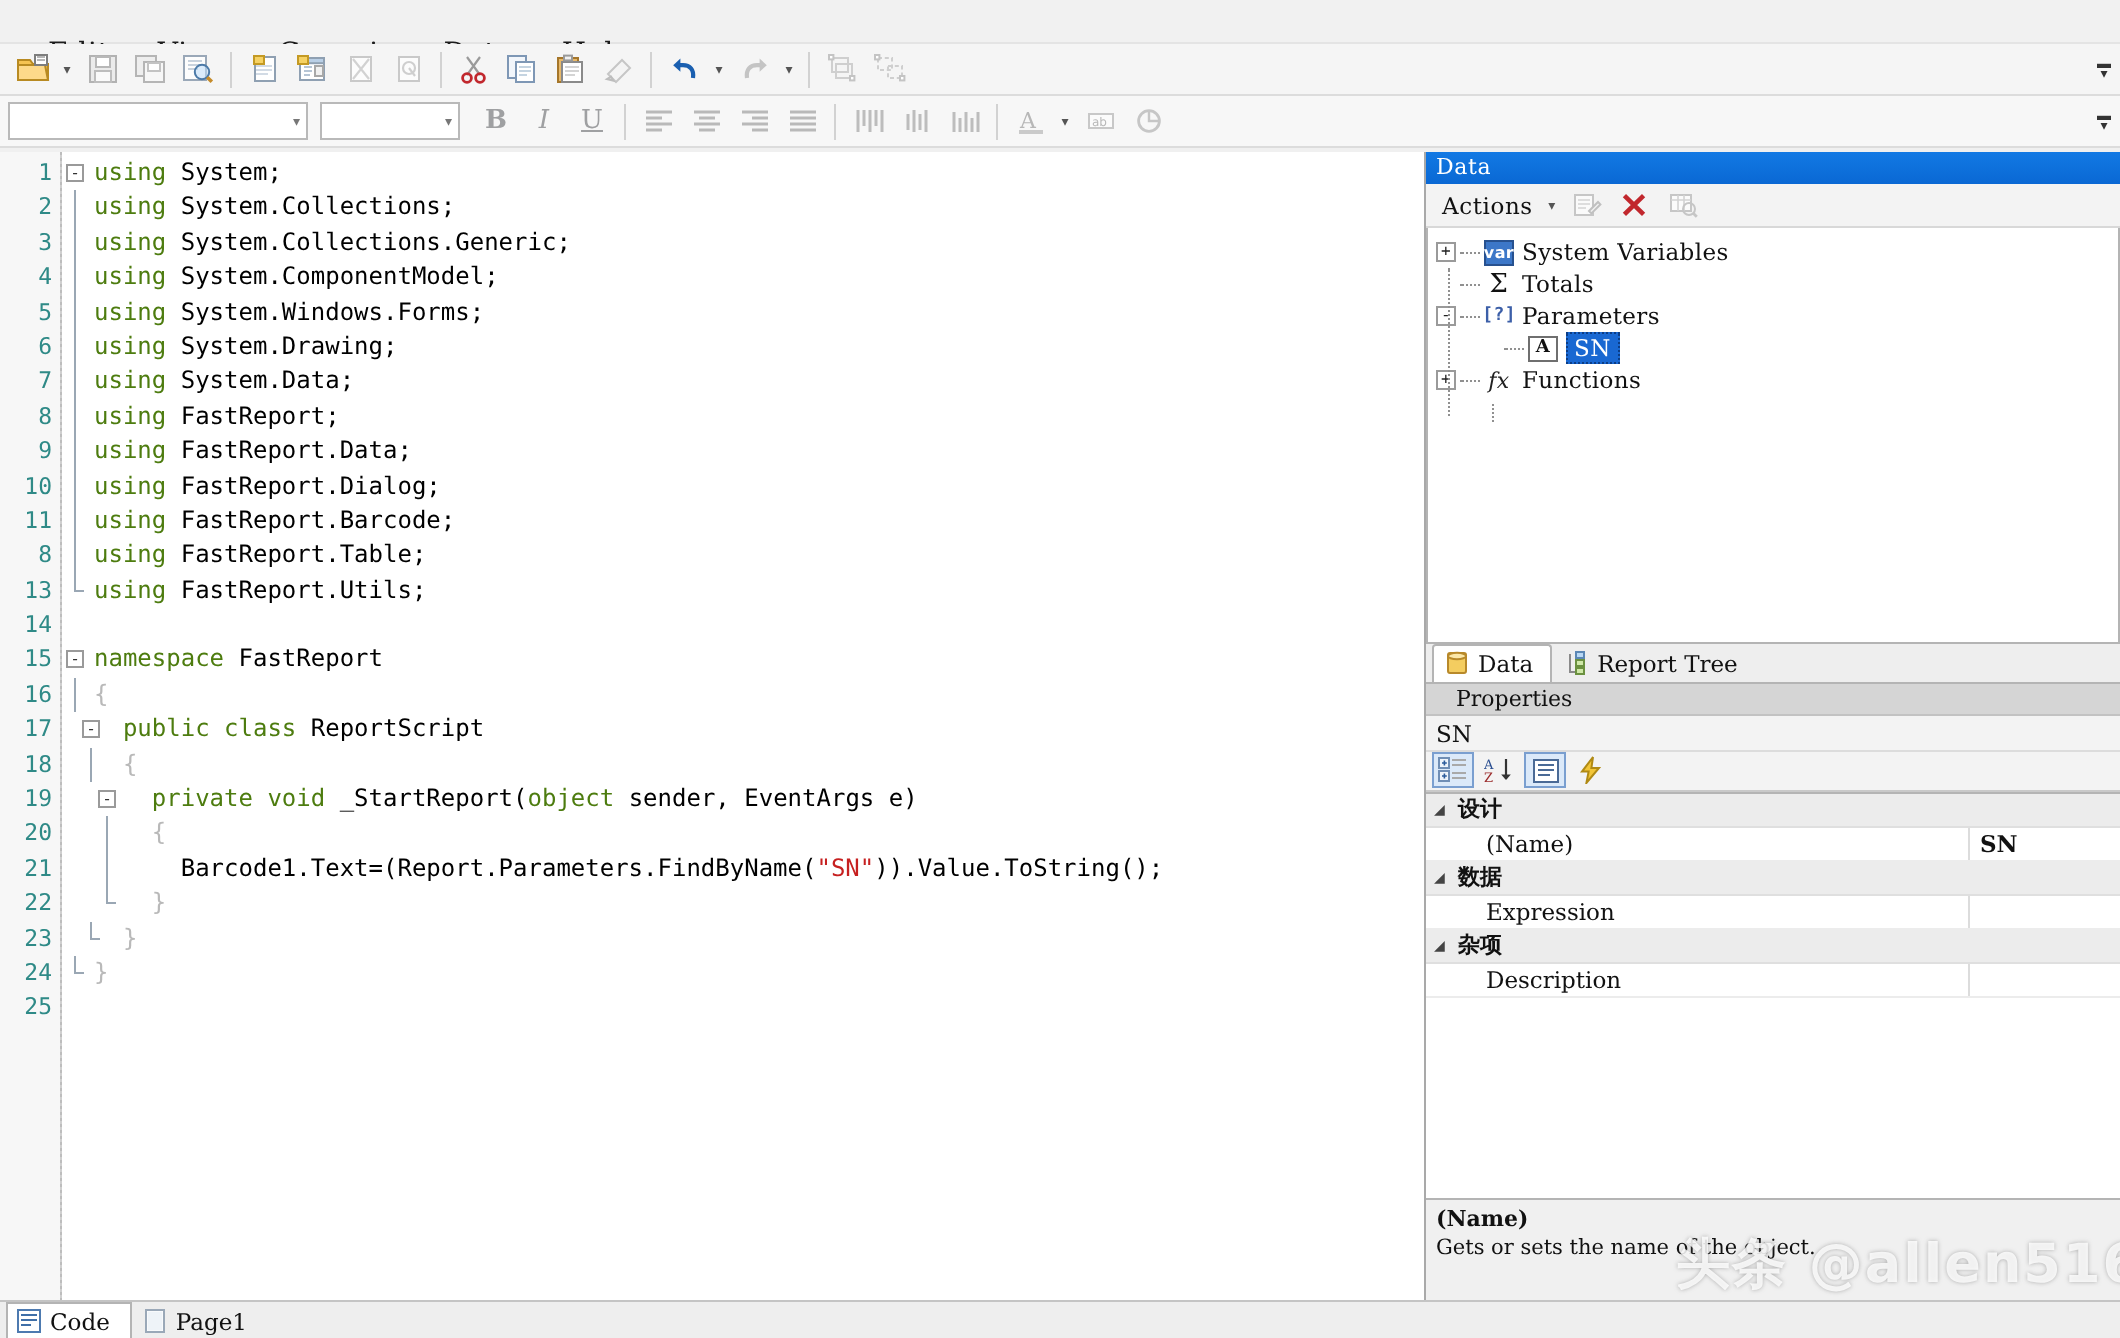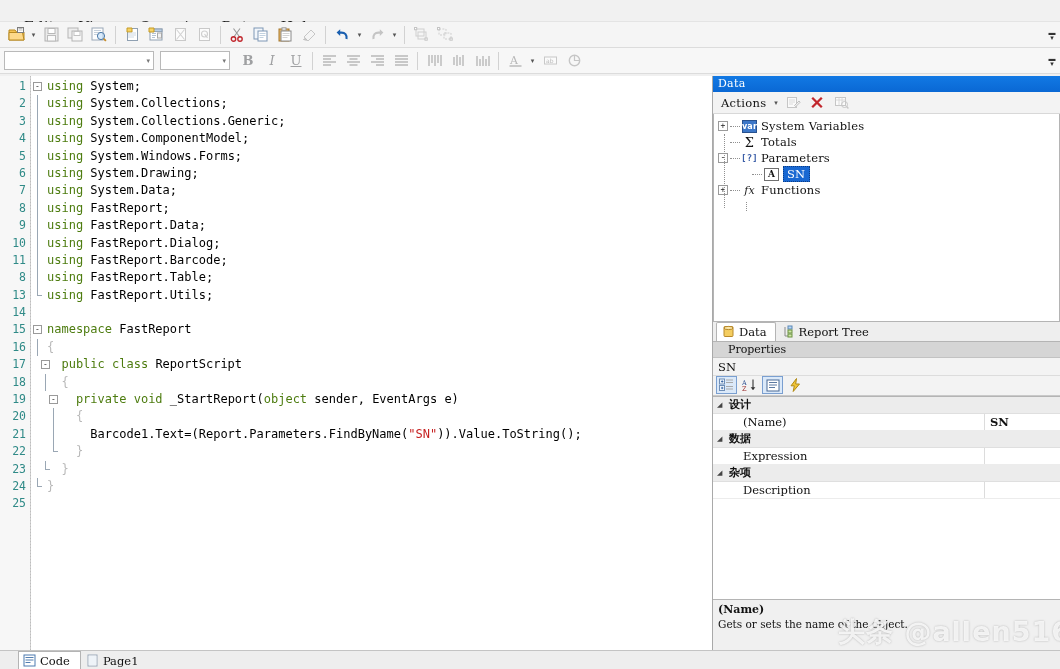--- a/index.html
+++ b/index.html
@@ -337,21 +337,21 @@
   .prop-desc .dt { font-weight:bold; }
   .prop-desc .dd { margin-top:2px; font-size:10.5px; }
 
   
   .bottom {
     position:absolute; left:0; top:650px;
     width:1060px; height:19px;
     background:#eeeeee;
     border-top:1px solid #c4c4c4;
     display:flex; align-items:flex-end;
-    padding-left:18px;
+    padding-left:3px;
   }
   .btab {
     height:18px; display:flex; align-items:center;
     padding:0 10px 0 4px;
     font-family:"DejaVu Serif", serif;
     font-size:11.5px; color:#111;
     border:1px solid transparent; border-bottom:none;
   }
   .btab.active { background:#fff; border-color:#b4b4b4; }
   .btab .ti { width:13px; height:13px; margin-right:4px; flex:0 0 13px; }

